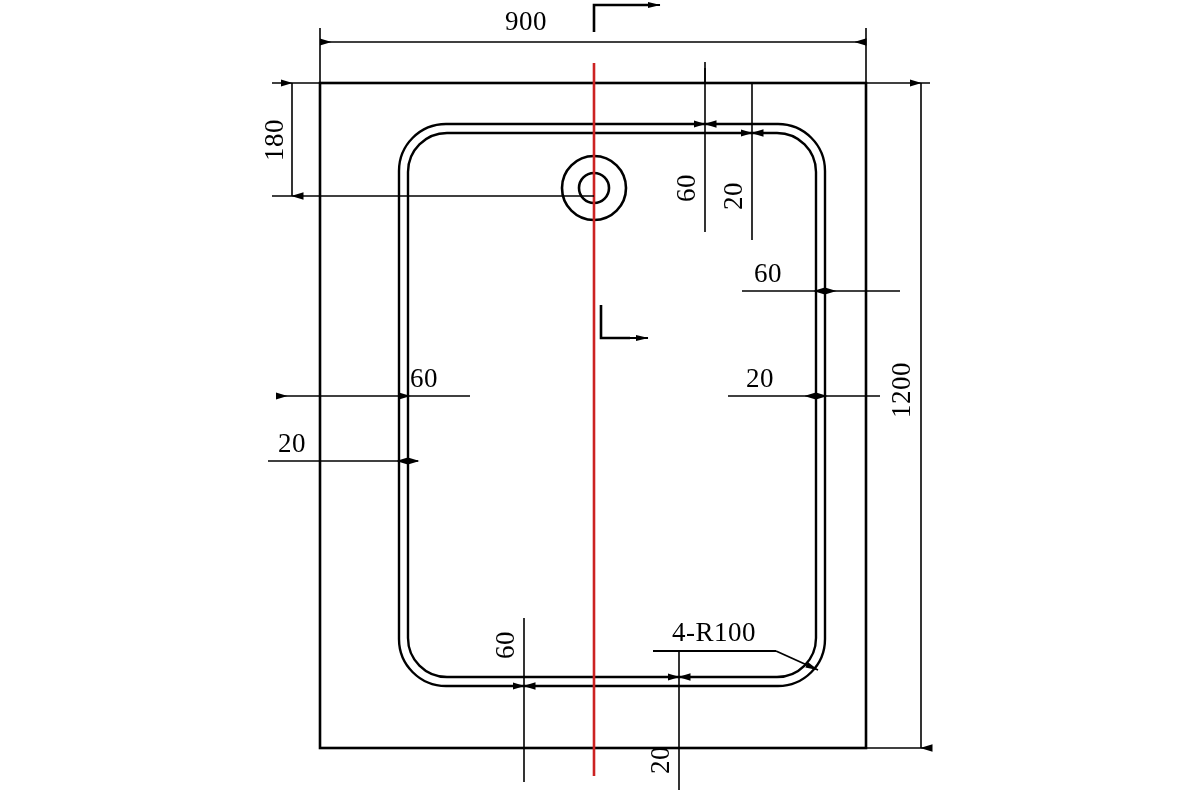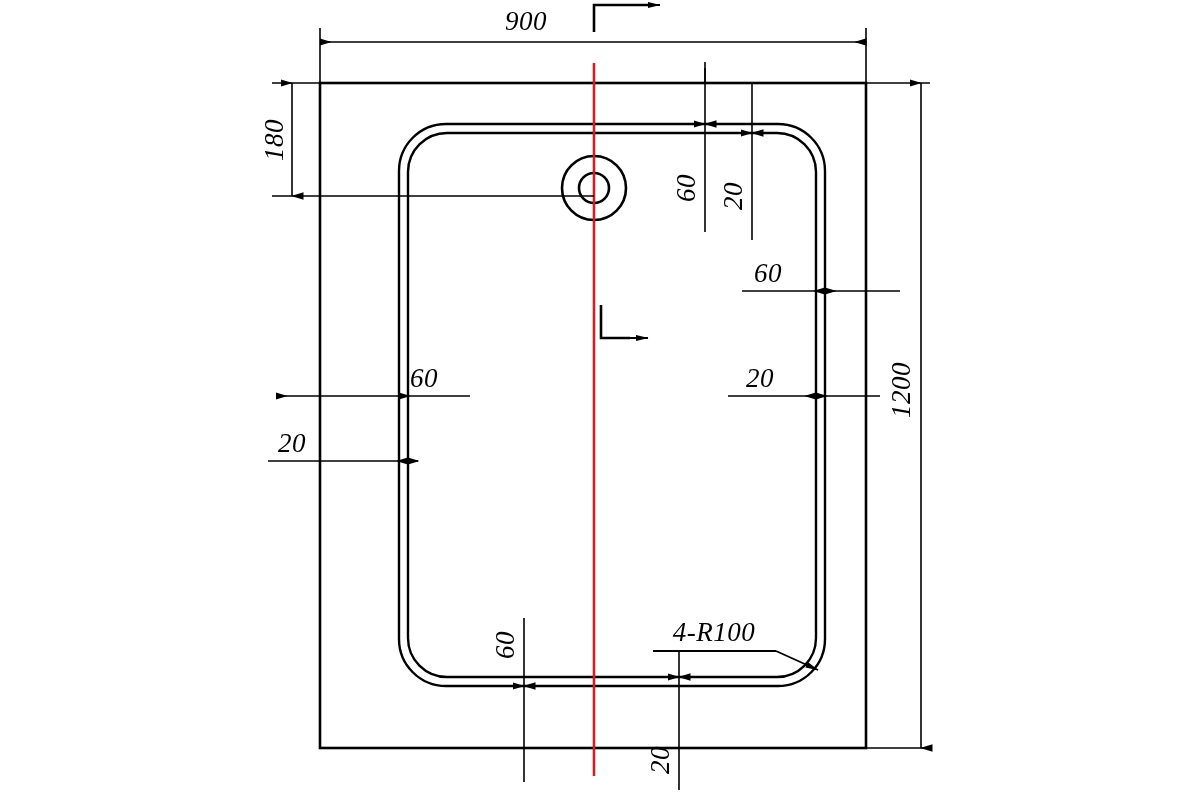--- a/index.html
+++ b/index.html
@@ -9,21 +9,20 @@
   }
   body {
     font-family: "Liberation Serif", serif;
   }
   #drawing-root {
     position: relative;
     width: 1200px;
     height: 800px;
     background: #ffffff;
     overflow: hidden;
-    font-style: italic;
   }
   svg#cad {
     display: block;
     width: 1200px;
     height: 800px;
   }
   .dim-text {
     font-family: "Liberation Serif", serif;
     font-size: 27px;
     fill: #000000;

